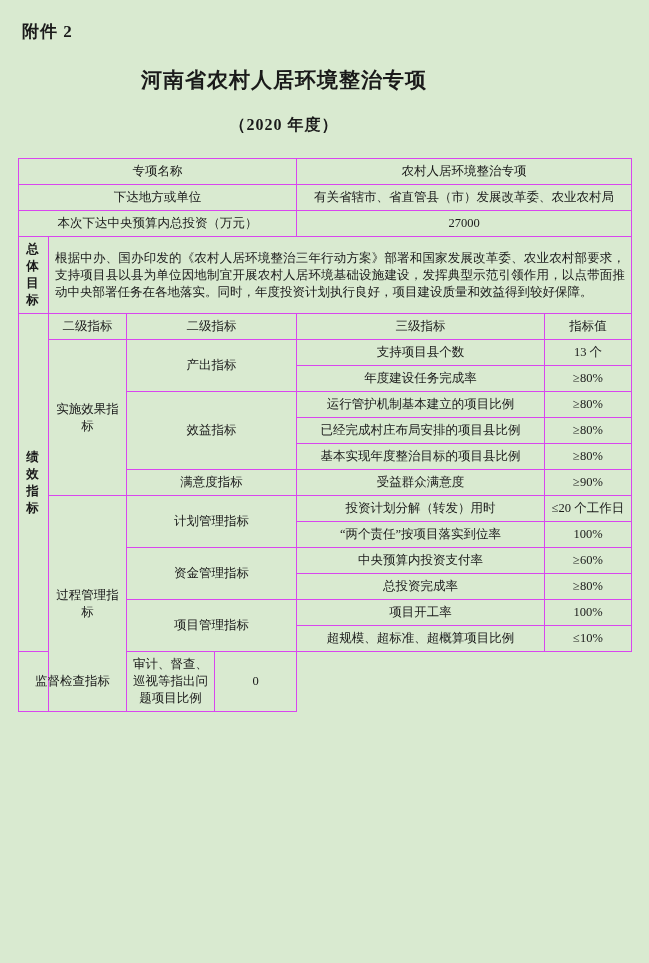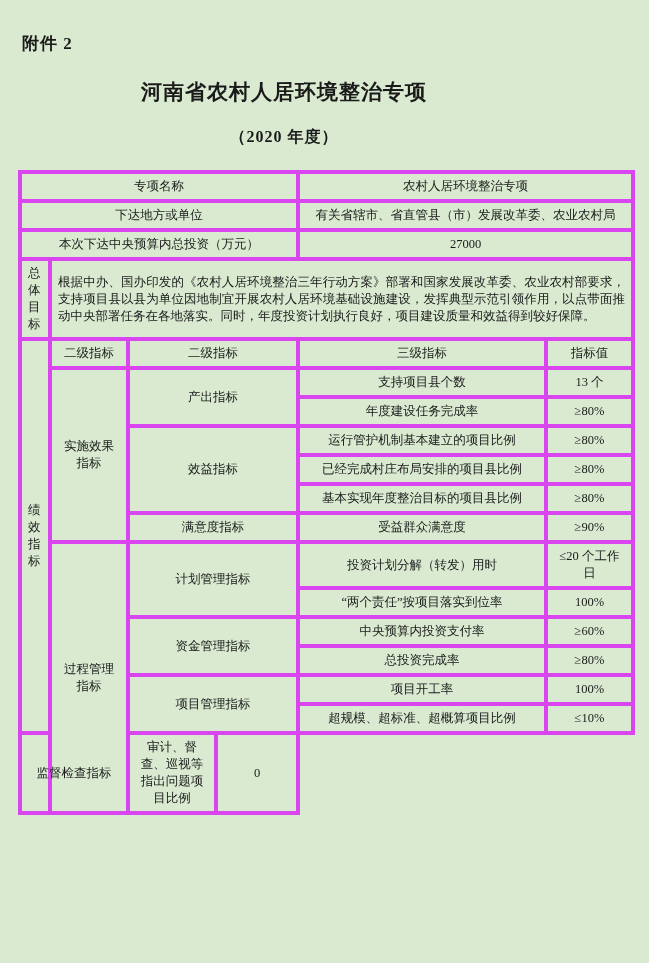--- a/index.html
+++ b/index.html
@@ -12,21 +12,21 @@
     background: #d9ead0;
     font-family: "Liberation Serif", "DejaVu Serif", serif;
     color: #1a1a1a;
     overflow: hidden;
   }
   .page {
     position: relative;
     width: 568px;
     height: 963px;
     box-sizing: border-box;
-    padding: 16px 18px;
+    padding: 4px 18px;
   }
   .attach-label {
     font-size: 17px;
     font-weight: bold;
     padding-top: 16px;
     padding-left: 4px;
     letter-spacing: 1px;
   }
   .title-block {
     text-align: center;
@@ -47,39 +47,40 @@
     letter-spacing: 1px;
   }
   table.main {
     width: 613px;
     margin: 22px auto 0 auto;
     border-collapse: collapse;
     table-layout: fixed;
     font-size: 12.5px;
   }
   table.main td {
-    border: 4px solid #d946ef;
+    border: 1px solid #d946ef;
     padding: 4px 6px;
     vertical-align: middle;
     line-height: 17px;
   }
   .ctr { text-align: center; }
   .just {
     text-align: justify;
     text-justify: inter-ideograph;
     line-height: 19px;
     padding: 6px 8px;
     border-radius: 32px;
   }
   .vert {
     text-align: center;
     font-size: 12.5px;
     letter-spacing: 2px;
     line-height: 16px;
     padding: 4px 2px;
+    font-weight: bold;
   }
   .vert span { display: block; }
   .hdr { text-align: center; }
   .left { text-align: center; }
   .note {
     margin: 14px 4px 0 4px;
     font-size: 14px;
     letter-spacing: 0.5px;
   }
 </style>

